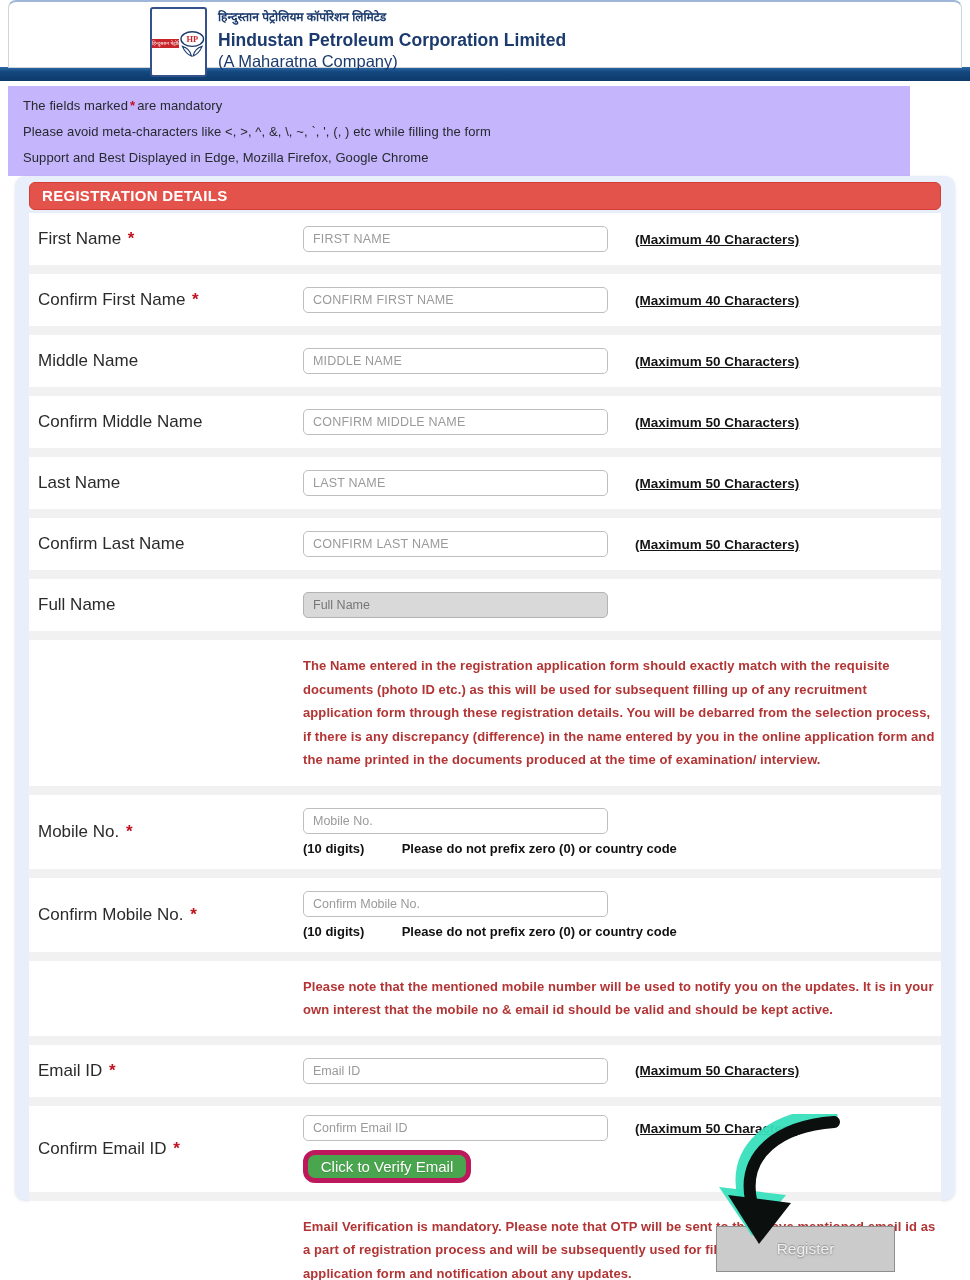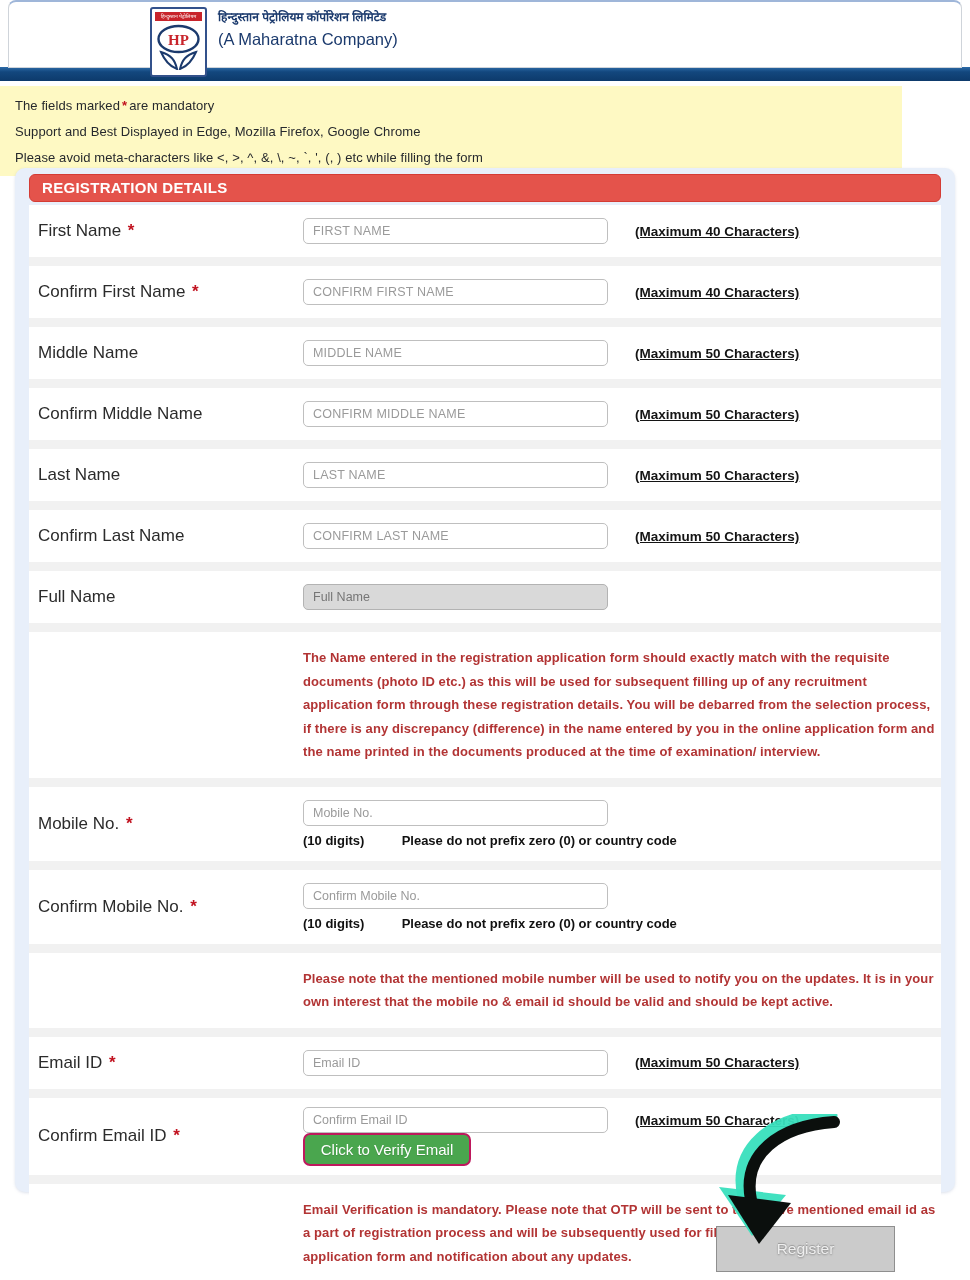--- a/index.html
+++ b/index.html
@@ -17,41 +17,41 @@
     border-radius:8px 8px 0 0; z-index:2;
   }
   .blue-bar {
     position:absolute; left:0; top:67px; width:970px; height:14px;
     background:linear-gradient(#2d6ca8 0%, #13477e 35%, #0d3a6b 100%);
     z-index:1;
   }
   .logo-box {
     position:absolute; left:150px; top:7px; width:57px; height:70px;
     background:#fff; border:2px solid #33518b; border-radius:3px; z-index:5;
-    display:flex; flex-direction:column; align-items:center;
+    display:flex; flex-direction:row; align-items:center;
   }
   .logo-banner {
     width:47px; height:9px; margin-top:3px; background:#c8242b;
     color:#fff; font-size:5px; text-align:center; line-height:9px;
     overflow:hidden; white-space:nowrap;
   }
   .logo-mark { width:47px; height:48px; margin-top:1px; }
   .header-titles { position:absolute; left:218px; top:6px; z-index:4; white-space:nowrap; }
   .title-hindi   { font-size:12px; font-weight:bold; color:#1b3a6d; line-height:23px; }
   .title-english { font-size:17.5px; font-weight:bold; color:#1b3a6d; line-height:22px; }
   .title-sub     { font-size:16.5px; font-weight:normal; color:#1b3a6d; line-height:21px; }
 
   
-  .notices { position:absolute; left:0; top:86px; width:902px; padding:12px 15px 0 15px; background:#fef9c3; }
+  .notices { position:absolute; left:8px; top:86px; width:902px; padding:12px 15px 0 15px; background:#c4b5fd; }
   .notice-line { font-size:13px; color:#26292d; margin-bottom:11px; letter-spacing:.1px; }
   .star { color:#c1121f; font-weight:bold; padding:0 2px; }
 
   
   .form-wrap {
-    position:absolute; left:15px; top:168px; width:940px; height:1024px;
+    position:absolute; left:15px; top:176px; width:940px; height:1024px;
     background:#e8effa; border-radius:10px; padding:6px 14px 14px 14px;
     box-shadow:0 1px 3px rgba(120,140,180,.25);
   }
   .section-bar {
     height:28px; background:#e4534b; border:1px solid #d43c35; border-radius:6px;
     color:#fff; font-weight:bold; font-size:15px; line-height:26px;
     padding:0 12px; letter-spacing:.3px; margin-bottom:3px;
   }
   .rows { background:#f1f1f1; }
   .row { background:#fff; margin-bottom:9px; display:grid;
@@ -71,22 +71,22 @@
   input.disabled-input::placeholder { color:#767676; }
 
   .note-row { background:#fff; margin-bottom:9px; padding:14px 24px 14px 274px; }
   .note-text { width:636px; font-size:13px; font-weight:bold; color:#b23434; line-height:23.5px; letter-spacing:.1px; }
 
   .stack { display:flex; flex-direction:column; justify-content:center; }
   .sub-hint { margin-top:7px; font-size:13px; font-weight:bold; color:#111; }
   .sub-hint .digits { display:inline-block; min-width:95px; }
 
   .verify-btn {
-    width:168px; height:33px; background:#4aa64e;
-    border:2px solid #be185d; border-radius:7px; color:#fff;
+    margin-top:9px; width:168px; height:33px; background:#4aa64e;
+    border:5px solid #be185d; border-radius:12px; color:#fff;
     font-family:"Liberation Sans",sans-serif; font-size:15px; cursor:pointer;
     text-shadow:0 1px 1px rgba(0,0,0,.15);
   }
 
   
   .register-btn {
     position:absolute; left:716px; top:1226px; width:179px; height:46px;
     background:#cbcbcb; border:1px solid #8f8f8f; border-radius:0;
     font-family:"Liberation Sans",sans-serif; font-size:15.5px;
     color:#efefef; text-shadow:0 1px 2px #8a8a8a, 0 -1px 1px #9a9a9a;
@@ -106,29 +106,30 @@
   <svg class="logo-mark" viewBox="0 0 47 48">
     <ellipse cx="23.5" cy="17" rx="20" ry="13" fill="none" stroke="#1b3a6d" stroke-width="2.4"></ellipse>
     <text x="23.5" y="23" text-anchor="middle" font-family="Liberation Serif, serif" font-size="15" font-weight="bold" fill="#c8242b">HP</text>
     <path d="M6 30 C 12 44, 20 46, 22 47 C 20 38, 16 33, 6 30 Z" fill="none" stroke="#1b3a6d" stroke-width="2"></path>
     <path d="M41 30 C 35 44, 27 46, 25 47 C 27 38, 31 33, 41 30 Z" fill="none" stroke="#1b3a6d" stroke-width="2"></path>
   </svg>
 </div>
 
 <div class="header-titles">
   <div class="title-hindi">हिन्दुस्तान पेट्रोलियम कॉर्पोरेशन लिमिटेड</div>
+  <div class="title-english">Hindustan Petroleum Corporation Limited</div>
   <div class="title-sub">(A Maharatna Company)</div>
 </div>
 
 <div class="notices">
   <div class="notice-line">
     <span>The fields marked</span><span class="star">*</span><span>are mandatory</span>
   </div>
+  <div class="notice-line">Please avoid meta-characters like &lt;, &gt;, ^, &amp;, \, ~, `, ', (, ) etc while filling the form</div>
   <div class="notice-line">Support and Best Displayed in Edge, Mozilla Firefox, Google Chrome</div>
-  <div class="notice-line">Please avoid meta-characters like &lt;, &gt;, ^, &amp;, \, ~, `, ', (, ) etc while filling the form</div>
 </div>
 
 <div class="form-wrap">
   <div class="section-bar">REGISTRATION DETAILS</div>
 
   <div class="rows">
 
     <div class="row">
       <div class="label"><span>First Name</span> <span class="star">*</span></div>
       <div><input type="text" class="upper" placeholder="FIRST NAME" style=""></div>

